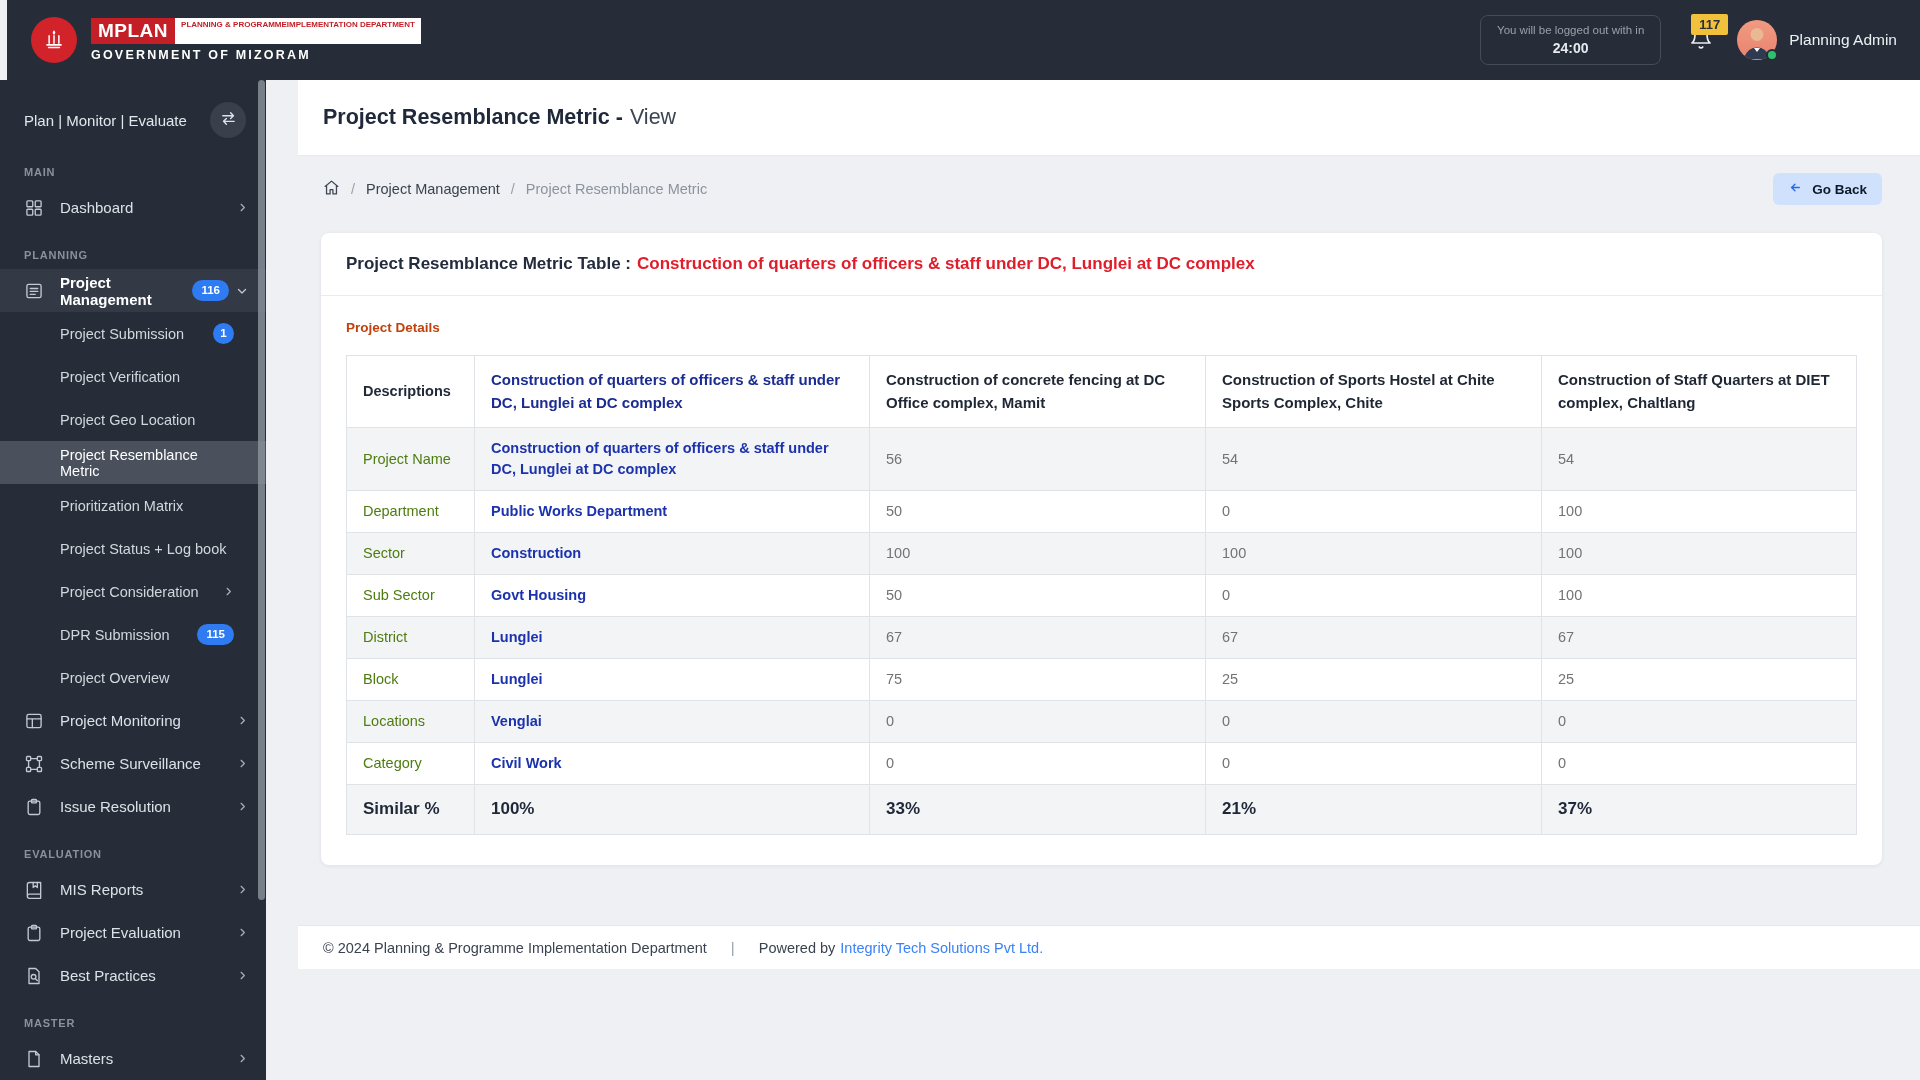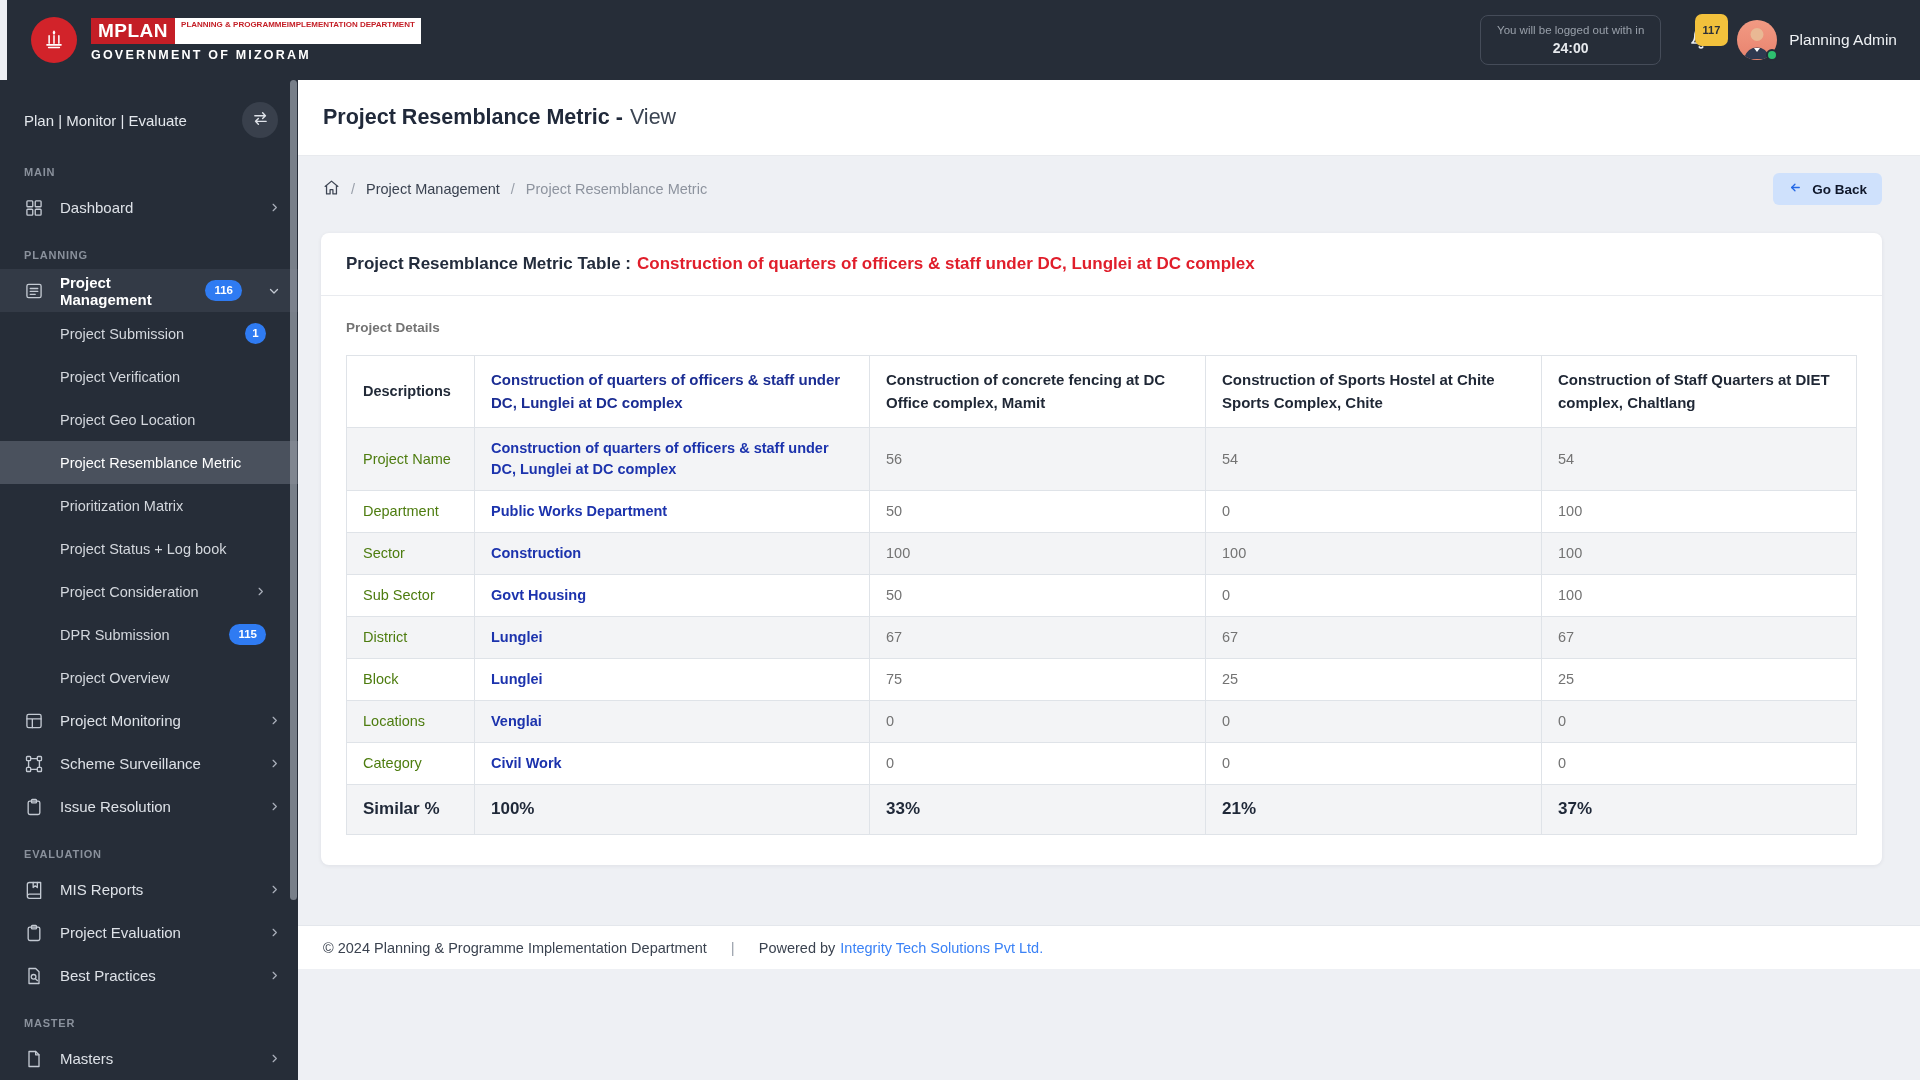--- a/index.html
+++ b/index.html
@@ -12,39 +12,39 @@
   .emblem{width:46px;height:46px;border-radius:50%;background:#d2232a;display:flex;align-items:center;justify-content:center;flex-shrink:0}
   .brand-rows .r1{display:flex;align-items:stretch}
   .mplan{background:#c41e26;color:#fff;font-weight:bold;font-size:19px;padding:2px 7px;letter-spacing:.5px;display:flex;align-items:center}
   .dept{background:#fff;color:#c41e26;font-size:8px;font-weight:bold;padding:2px 6px;line-height:1.2;display:flex;justify-content:center}
   .govt{color:#fff;font-weight:bold;font-size:12.5px;letter-spacing:2.2px;margin-top:4px}
   .top-right{display:flex;align-items:center;gap:24px}
   .logout-box{border:1px solid #454c59;border-radius:8px;padding:8px 16px;text-align:center;min-width:158px}
   .logout-line{font-size:11.5px;color:#99a0aa}
   .logout-time{font-size:14px;font-weight:bold;color:#e6e9ed;margin-top:4px}
   .bell-wrap{position:relative;margin-left:4px;cursor:pointer}
-  .bell-badge{position:absolute;top:-12px;right:-15px;background:#f2c13c;color:#2b2f38;font-size:11px;font-weight:bold;padding:10px 8px;border-radius:7px}
+  .bell-badge{position:absolute;top:-12px;right:-15px;background:#f2c13c;color:#2b2f38;font-size:13px;font-weight:bold;padding:3px 8px;border-radius:2px}
   .user-chip{display:flex;align-items:center;gap:12px;cursor:pointer}
   .avatar{position:relative;width:40px;height:40px;border-radius:50%;background:linear-gradient(180deg,#f29a83,#e8836e);overflow:visible}
   .avatar svg{border-radius:50%}
   .status-dot{position:absolute;right:-1px;bottom:-1px;width:12px;height:12px;border-radius:50%;background:#2ec06f;border:2px solid #262d38}
   .user-name{color:#eef1f4;font-size:15.5px}
 
   
-  .sidebar{position:absolute;top:80px;left:0;width:298px;height:1000px;background:#262d38;overflow:hidden}
+  .sidebar{position:absolute;top:80px;left:0;width:266px;height:1000px;background:#262d38;overflow:hidden}
   .sidebar-top{display:flex;align-items:center;justify-content:space-between;padding:22px 20px 8px 24px}
   .tagline{color:#e3e7ec;font-size:15px}
   .collapse-btn{width:36px;height:36px;border-radius:50%;background:#39404c;border:none;cursor:pointer;display:flex;align-items:center;justify-content:center}
   .nav-section-label{color:#8a919c;font-size:11px;letter-spacing:.8px;margin:20px 0 8px 24px;font-weight:bold}
   .nav-item{display:flex;align-items:center;height:43px;padding-left:24px;color:#dde1e7;font-size:15px;cursor:pointer}
   .nav-item .nav-icon{width:20px;height:20px;margin-right:16px;display:inline-flex;align-items:center;justify-content:center}
   .nav-item.child{padding-left:60px;font-size:14.5px;color:#d3d7dd}
   .nav-item.open{background:#333a46;color:#fff;font-weight:bold}
   .nav-item.active{background:#4a515d;color:#fff}
-  .nav-right{margin-left:auto;display:flex;align-items:center;gap:26px;padding-right:18px}
+  .nav-right{margin-left:auto;display:flex;align-items:center;gap:7px;padding-right:18px}
   .child .nav-right{padding-right:32px}
   .badge{background:#2f7bf2;color:#fff;font-size:11.5px;font-weight:bold;line-height:1}
   .badge.pill{padding:5px 9px;border-radius:11px}
   .badge.circle{width:21px;height:21px;border-radius:50%;display:flex;align-items:center;justify-content:center}
   .chev{display:inline-flex;align-items:center}
   .sidebar-scrollbar{position:absolute;right:1px;top:0;width:7px;height:100%}
   .sidebar-scrollbar .thumb{position:absolute;top:0;width:7px;height:82%;background:#8d939d;border-radius:4px;opacity:.8}
 
   
   .main{position:absolute;left:298px;top:80px;width:1622px;height:889px;background:#eef0f4}
@@ -55,21 +55,21 @@
   .crumbs{display:flex;align-items:center;gap:11px;font-size:14.5px;color:#3a4250}
   .crumbs .link{cursor:pointer}
   .crumb-sep{color:#9aa0ab}
   .crumb-current{color:#8d939e}
   .go-back{display:flex;align-items:center;gap:9px;background:#cfe1fc;color:#0f172a;font-weight:bold;font-size:13.5px;border:none;border-radius:6px;padding:8px 15px;cursor:pointer;font-family:"Liberation Sans",sans-serif}
 
   .card{margin:11px 38px 0 23px;background:#fff;border-radius:8px;box-shadow:0 1px 4px rgba(25,33,50,.07)}
   .card-head{padding:21px 25px;font-size:17px;font-weight:bold;color:#232c3c;border-bottom:1px solid #e9ebef}
   .card-head .red{color:#e01e2b;margin-left:6px}
   .card-body{padding:20px 25px 30px}
-  .section-label{color:#737373;font-weight:bold;font-size:13.5px;margin:4px 0 20px}
+  .section-label{color:#c2410c;font-weight:bold;font-size:13.5px;margin:4px 0 20px}
 
   table{width:100%;border-collapse:collapse;table-layout:fixed}
   th,td{border:1px solid #dfe3e8;text-align:left;vertical-align:middle}
   th{padding:13px 16px;font-size:15px;font-weight:bold;color:#1f2735;line-height:1.5;background:#fff}
   th.col0{width:128px;font-size:14.5px;color:#222a38}
   th.col1{width:395px;color:#1b2d93}
   th.col2{width:336px}
   th.col3{width:336px}
   td{padding:10px 16px;font-size:14.5px;color:#737373;line-height:1.45}
   td.lbl{color:#4d7c0f}

